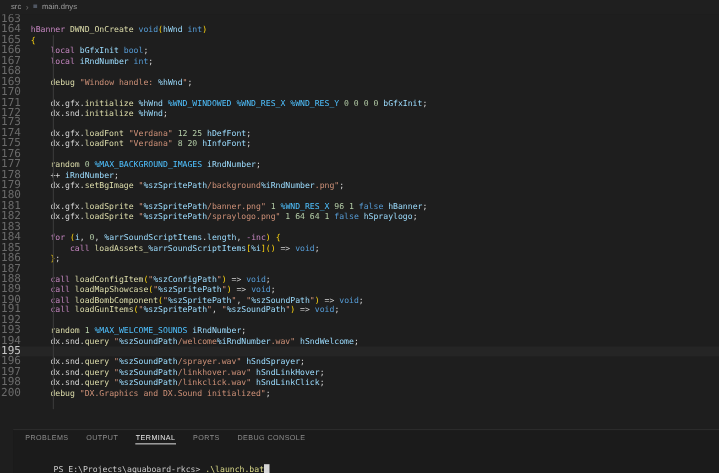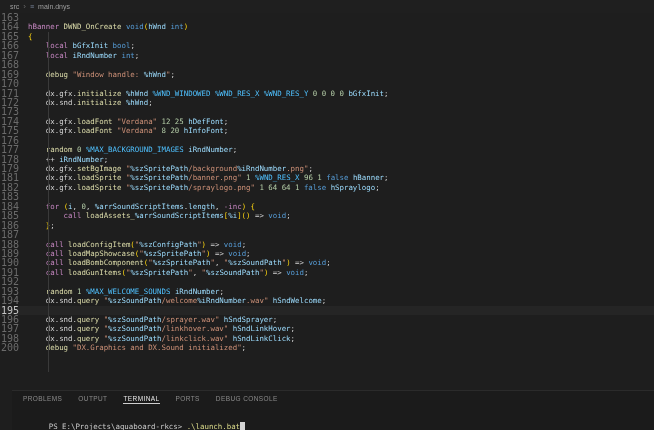--- a/index.html
+++ b/index.html
@@ -85,20 +85,21 @@
         <div class="cl"><span class="ln">170</span><span class="ct"></span></div>
         <div class="cl"><span class="ln">171</span><span class="ct"><span class="tk-pln">    dx.gfx.</span><span class="tk-fn">initialize </span><span class="tk-var">%hWnd </span><span class="tk-const">%WND_WINDOWED %WND_RES_X %WND_RES_Y </span><span class="tk-num">0 0 0 0 </span><span class="tk-var">bGfxInit</span><span class="tk-pln">;</span></span></div>
         <div class="cl"><span class="ln">172</span><span class="ct"><span class="tk-pln">    dx.snd.</span><span class="tk-fn">initialize </span><span class="tk-var">%hWnd</span><span class="tk-pln">;</span></span></div>
         <div class="cl"><span class="ln">173</span><span class="ct"></span></div>
         <div class="cl"><span class="ln">174</span><span class="ct"><span class="tk-pln">    dx.gfx.</span><span class="tk-fn">loadFont </span><span class="tk-str">"Verdana" </span><span class="tk-num">12 25 </span><span class="tk-var">hDefFont</span><span class="tk-pln">;</span></span></div>
         <div class="cl"><span class="ln">175</span><span class="ct"><span class="tk-pln">    dx.gfx.</span><span class="tk-fn">loadFont </span><span class="tk-str">"Verdana" </span><span class="tk-num">8 20 </span><span class="tk-var">hInfoFont</span><span class="tk-pln">;</span></span></div>
         <div class="cl"><span class="ln">176</span><span class="ct"></span></div>
         <div class="cl"><span class="ln">177</span><span class="ct"><span class="tk-pln">    </span><span class="tk-fn">random </span><span class="tk-num">0 </span><span class="tk-const">%MAX_BACKGROUND_IMAGES </span><span class="tk-var">iRndNumber</span><span class="tk-pln">;</span></span></div>
         <div class="cl"><span class="ln">178</span><span class="ct"><span class="tk-pln">    ++ </span><span class="tk-var">iRndNumber</span><span class="tk-pln">;</span></span></div>
         <div class="cl"><span class="ln">179</span><span class="ct"><span class="tk-pln">    dx.gfx.</span><span class="tk-fn">setBgImage </span><span class="tk-str">"</span><span class="tk-strvar">%szSpritePath</span><span class="tk-str">/background</span><span class="tk-strvar">%iRndNumber</span><span class="tk-str">.png"</span><span class="tk-pln">;</span></span></div>
+        <div class="cl"><span class="ln">180</span><span class="ct"></span></div>
         <div class="cl"><span class="ln">181</span><span class="ct"><span class="tk-pln">    dx.gfx.</span><span class="tk-fn">loadSprite </span><span class="tk-str">"</span><span class="tk-strvar">%szSpritePath</span><span class="tk-str">/banner.png" </span><span class="tk-num">1 </span><span class="tk-const">%WND_RES_X </span><span class="tk-num">96 1 </span><span class="tk-type">false </span><span class="tk-var">hBanner</span><span class="tk-pln">;</span></span></div>
         <div class="cl"><span class="ln">182</span><span class="ct"><span class="tk-pln">    dx.gfx.</span><span class="tk-fn">loadSprite </span><span class="tk-str">"</span><span class="tk-strvar">%szSpritePath</span><span class="tk-str">/spraylogo.png" </span><span class="tk-num">1 64 64 1 </span><span class="tk-type">false </span><span class="tk-var">hSpraylogo</span><span class="tk-pln">;</span></span></div>
         <div class="cl"><span class="ln">183</span><span class="ct"></span></div>
         <div class="cl"><span class="ln">184</span><span class="ct"><span class="tk-pln">    </span><span class="tk-kw">for </span><span class="tk-brc">(</span><span class="tk-var">i</span><span class="tk-pln">, </span><span class="tk-num">0</span><span class="tk-pln">, </span><span class="tk-var">%arrSoundScriptItems</span><span class="tk-pln">.</span><span class="tk-var">length</span><span class="tk-pln">, </span><span class="tk-kw">-inc</span><span class="tk-brc">)</span><span class="tk-pln"> </span><span class="tk-brc">{</span></span></div>
         <div class="cl"><span class="ln">185</span><span class="ct"><span class="tk-pln">        </span><span class="tk-kw">call </span><span class="tk-fn">loadAssets_</span><span class="tk-var">%arrSoundScriptItems</span><span class="tk-brc">[</span><span class="tk-var">%i</span><span class="tk-brc">]()</span><span class="tk-pln"> =&gt; </span><span class="tk-type">void</span><span class="tk-pln">;</span></span></div>
         <div class="cl"><span class="ln">186</span><span class="ct"><span class="tk-pln">    </span><span class="tk-brc">}</span><span class="tk-pln">;</span></span></div>
         <div class="cl"><span class="ln">187</span><span class="ct"></span></div>
         <div class="cl"><span class="ln">188</span><span class="ct"><span class="tk-pln">    </span><span class="tk-kw">call </span><span class="tk-fn">loadConfigItem</span><span class="tk-brc">(</span><span class="tk-str">"</span><span class="tk-strvar">%szConfigPath</span><span class="tk-str">"</span><span class="tk-brc">)</span><span class="tk-pln"> =&gt; </span><span class="tk-type">void</span><span class="tk-pln">;</span></span></div>
         <div class="cl"><span class="ln">189</span><span class="ct"><span class="tk-pln">    </span><span class="tk-kw">call </span><span class="tk-fn">loadMapShowcase</span><span class="tk-brc">(</span><span class="tk-str">"</span><span class="tk-strvar">%szSpritePath</span><span class="tk-str">"</span><span class="tk-brc">)</span><span class="tk-pln"> =&gt; </span><span class="tk-type">void</span><span class="tk-pln">;</span></span></div>
         <div class="cl"><span class="ln">190</span><span class="ct"><span class="tk-pln">    </span><span class="tk-kw">call </span><span class="tk-fn">loadBombComponent</span><span class="tk-brc">(</span><span class="tk-str">"</span><span class="tk-strvar">%szSpritePath</span><span class="tk-str">"</span><span class="tk-pln">, </span><span class="tk-str">"</span><span class="tk-strvar">%szSoundPath</span><span class="tk-str">"</span><span class="tk-brc">)</span><span class="tk-pln"> =&gt; </span><span class="tk-type">void</span><span class="tk-pln">;</span></span></div>

